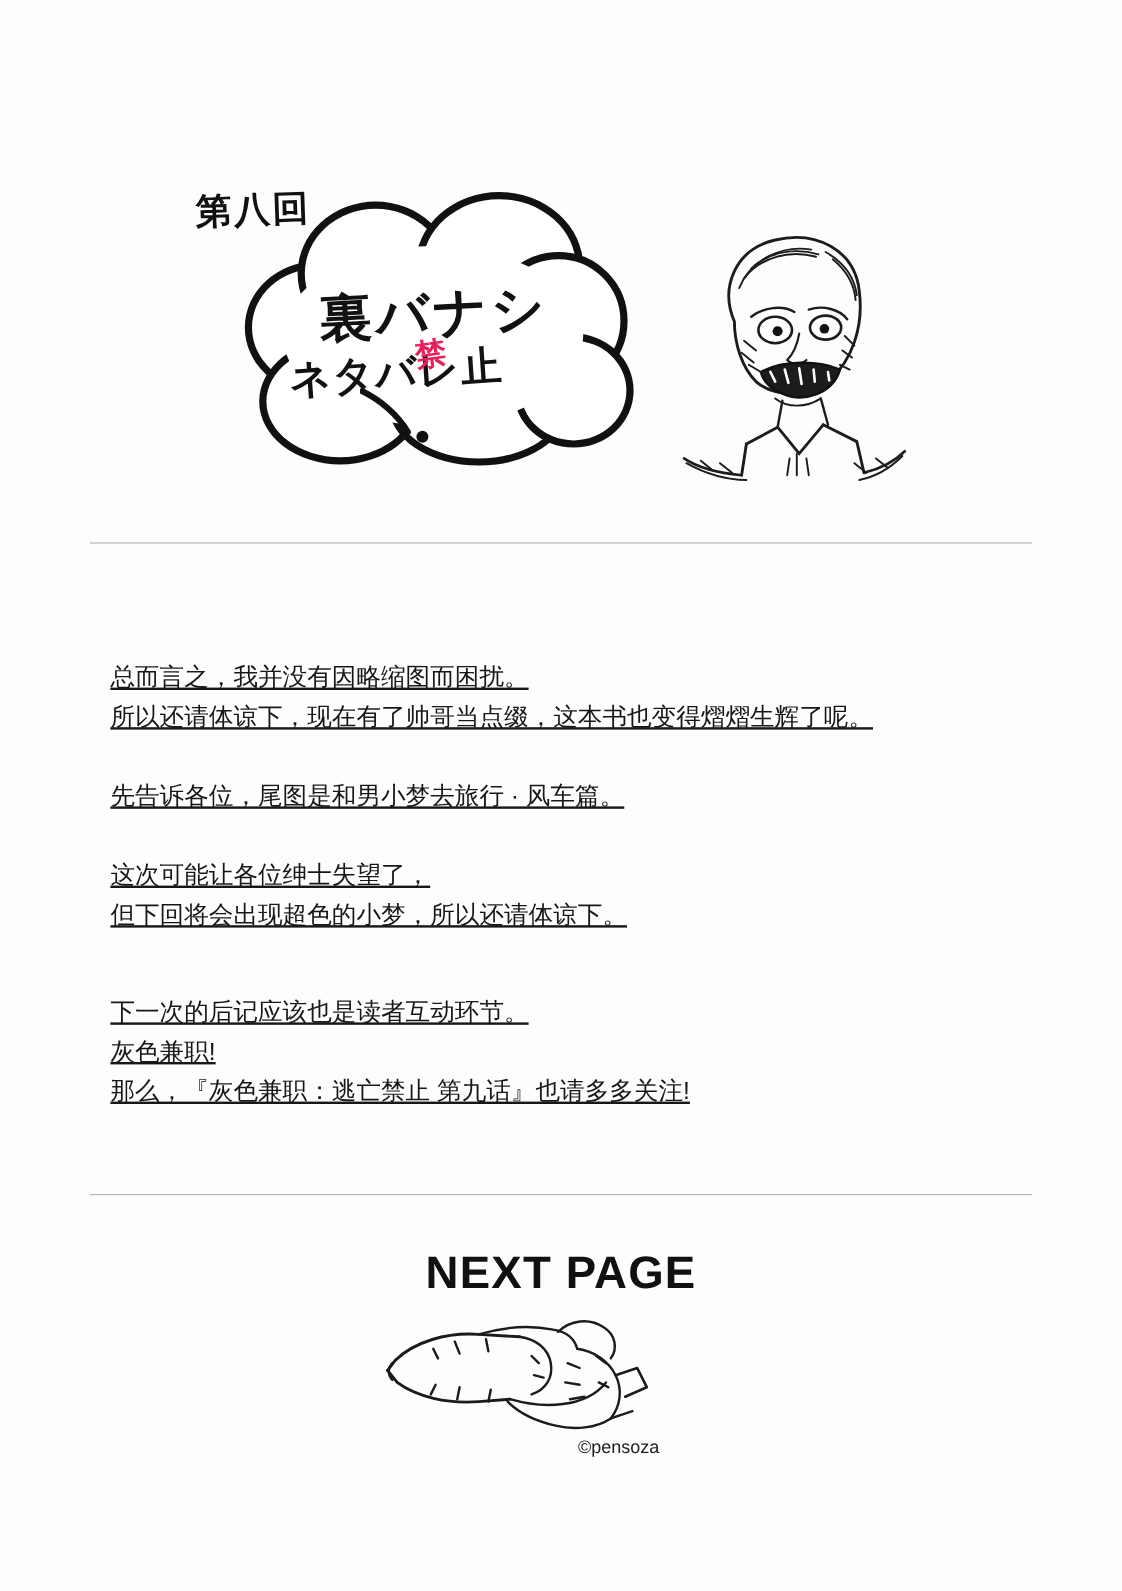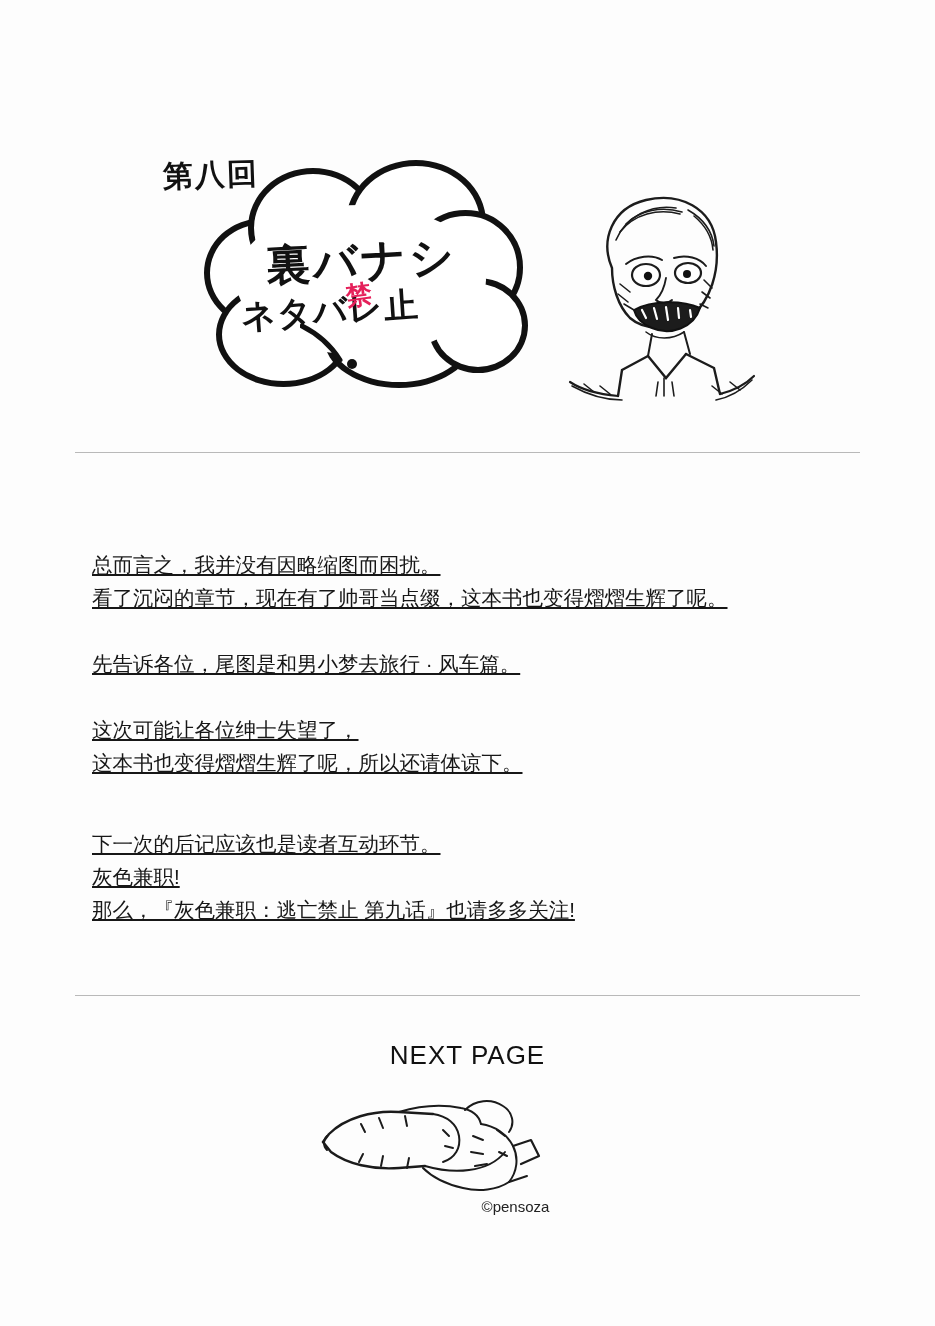--- a/index.html
+++ b/index.html
@@ -162,22 +162,22 @@
   .para-gap-big { height: 48px; }
 
   
   .next-page-label {
     position: absolute;
     top: 1040px;
     left: 0;
     width: 935px;
     text-align: center;
     font-family: "Liberation Sans", "DejaVu Sans", sans-serif;
-    font-size: 26px;
-    font-weight: 400;
+    font-size: 38px;
+    font-weight: 700;
     letter-spacing: 1px;
     color: #111;
   }
   .hand {
     position: absolute;
     left: 315px;
     top: 1090px;
     width: 230px;
     height: 110px;
   }
@@ -269,26 +269,26 @@
 
         <path d="M24,204 L34,212 M40,206 L50,214 M170,202 L180,210 M152,206 L162,214"></path>
       </g>
     </svg>
   </div>
 
   <div class="rule rule-top"></div>
 
   <div class="body-copy">
     <p>总而言之，我并没有因略缩图而困扰。</p>
-    <p>看了沉闷的章节，现在有了帅哥当点缀，这本书也变得熠熠生辉了呢。</p>
+    <p>所以还请体谅下，现在有了帅哥当点缀，这本书也变得熠熠生辉了呢。</p>
     <div class="para-gap"></div>
     <p>先告诉各位，尾图是和男小梦去旅行 · 风车篇。</p>
     <div class="para-gap"></div>
     <p>这次可能让各位绅士失望了，</p>
-    <p>这本书也变得熠熠生辉了呢，所以还请体谅下。</p>
+    <p>但下回将会出现超色的小梦，所以还请体谅下。</p>
     <div class="para-gap-big"></div>
     <p>下一次的后记应该也是读者互动环节。</p>
     <p>灰色兼职!</p>
     <p>那么，『灰色兼职：逃亡禁止 第九话』也请多多关注!</p>
   </div>
 
   <div class="rule rule-bottom"></div>
 
   <div class="next-page-label">NEXT PAGE</div>
 

